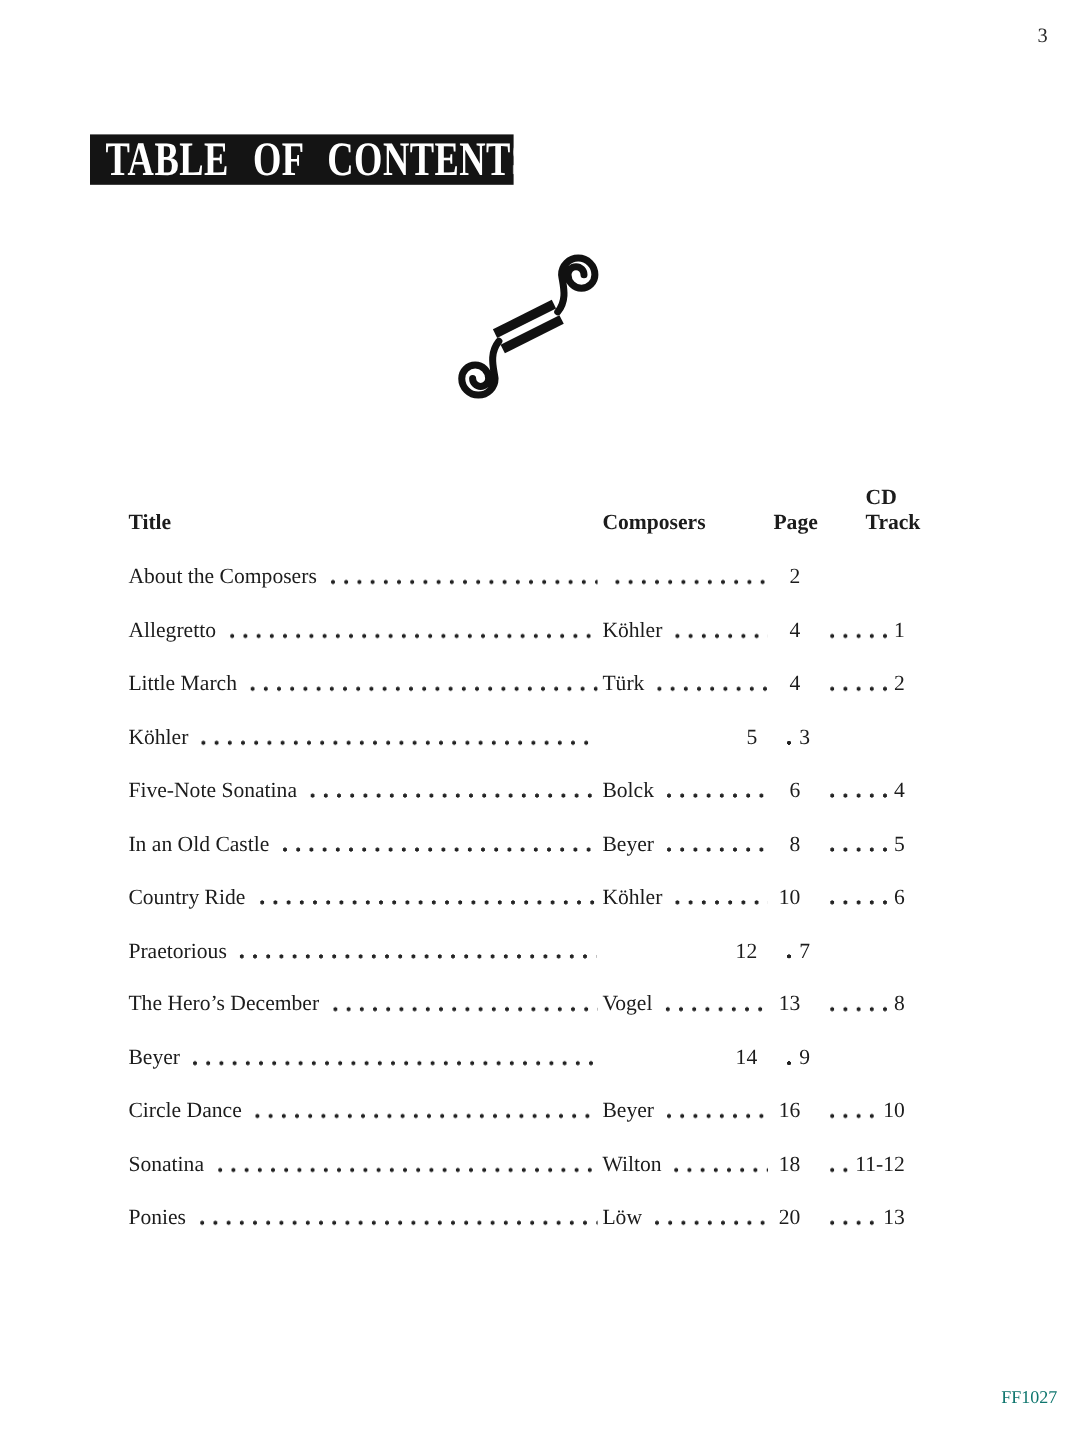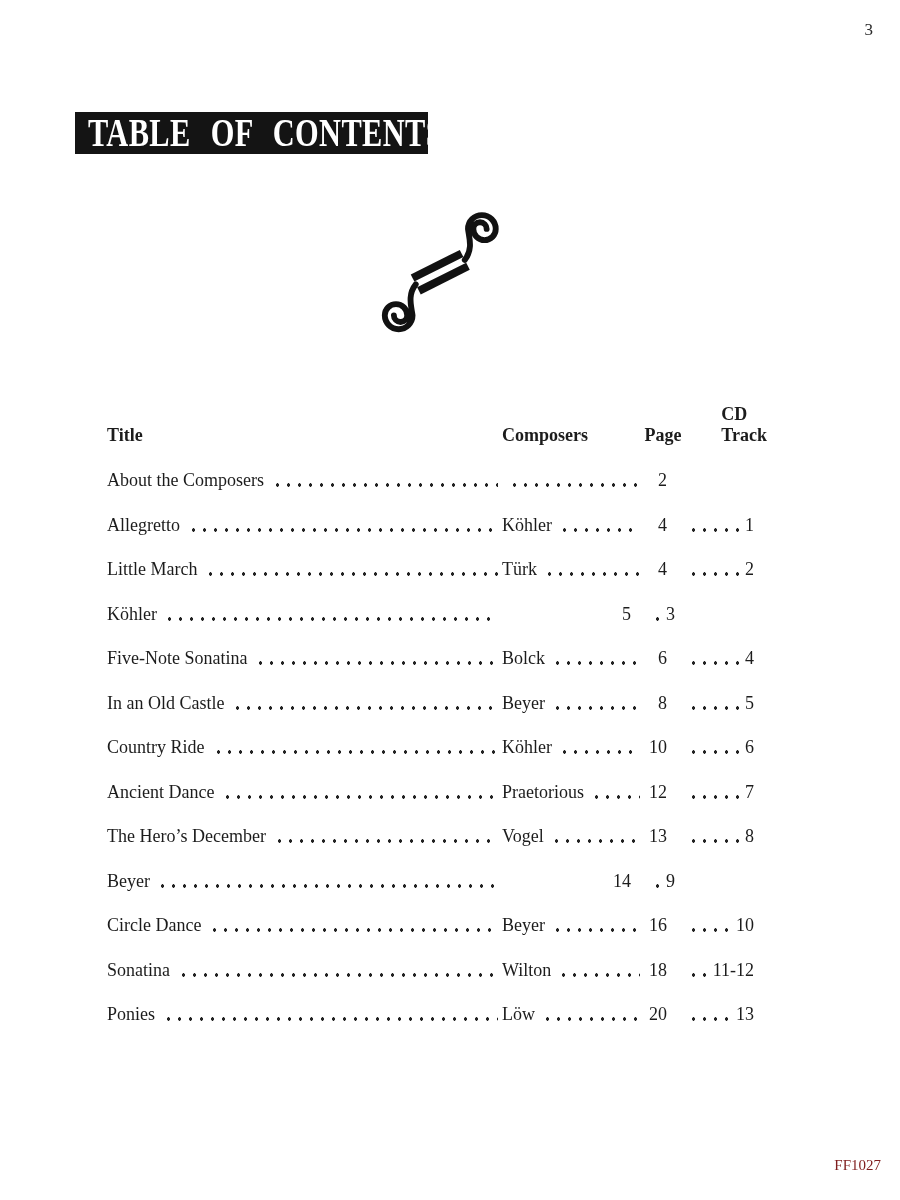--- a/index.html
+++ b/index.html
@@ -83,21 +83,21 @@
     background-position:0 calc(100% - 4px);
   }
   .c-title .leader{margin:0 4px 0 8px;}
   .c-comp  .leader{margin:0 5px 0 7px;}
   .c-page{justify-content:flex-end; padding-right:14px;}
   .c-track{padding-right:13px;}
   .c-track .leader{margin:0 4px 0 7px;}
   
   .footer-code{
     position:absolute; top:1157px; right:19px;
-    font-size:15px; color:#7f1d1d;
+    font-size:15px; color:#0f766e;
   }
 </style>
 </head>
 <body>
 
 <div class="page">
 
   <div class="folio">3</div>
 
   <div class="banner">
@@ -233,24 +233,20 @@
           </span>
           <span class="cell c-page">
             <span class="txt">10</span>
           </span>
           <span class="cell c-track">
             <span class="leader"></span>
             <span class="txt">6</span>
           </span>
         </div>
         <div class="row">
-          <span class="cell c-title">
-            <span class="txt">Ancient Dance</span>
-            <span class="leader"></span>
-          </span>
           <span class="cell c-comp">
             <span class="txt">Praetorious</span>
             <span class="leader"></span>
           </span>
           <span class="cell c-page">
             <span class="txt">12</span>
           </span>
           <span class="cell c-track">
             <span class="leader"></span>
             <span class="txt">7</span>

